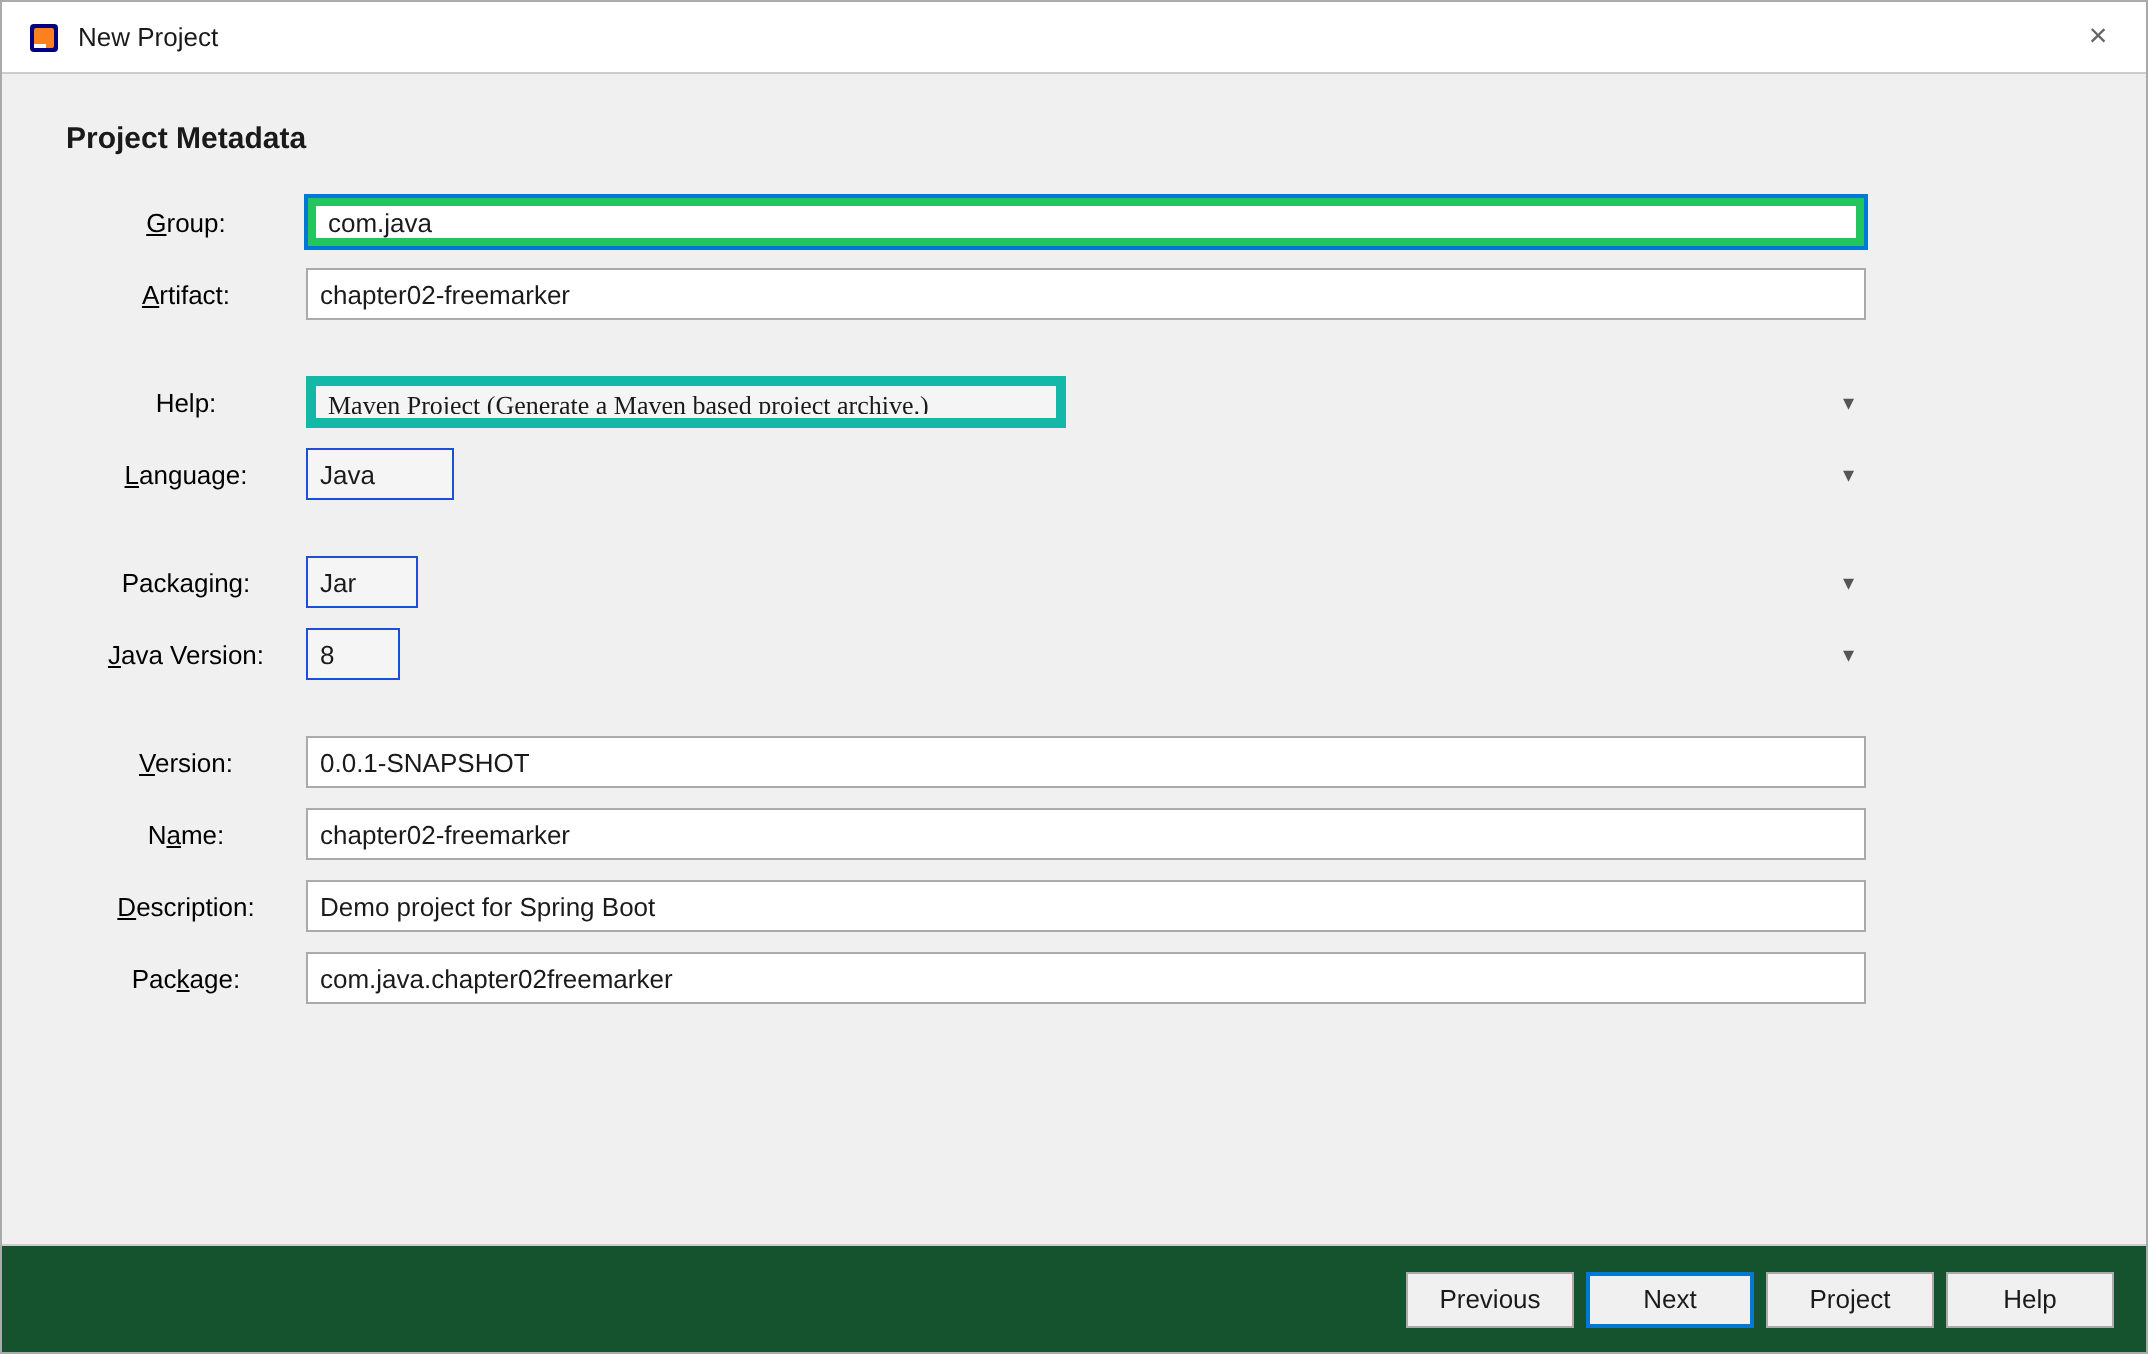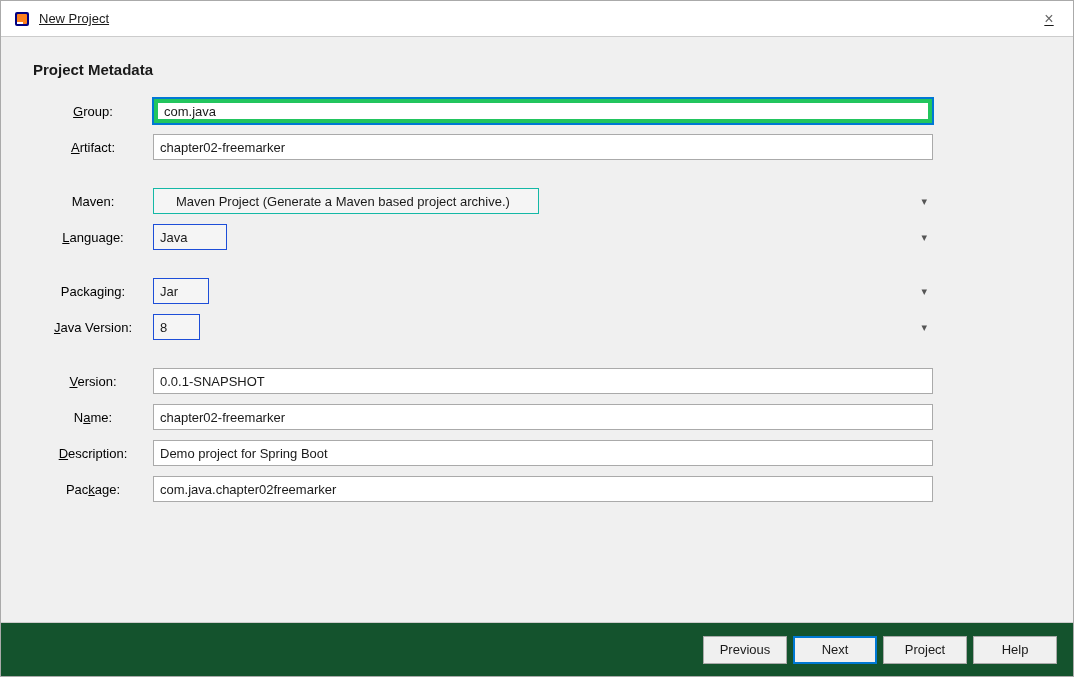--- a/index.html
+++ b/index.html
@@ -32,21 +32,20 @@
     }
 
     .title-bar {
       background: #ffffff;
       border-bottom: 1px solid #ccc;
       display: flex;
       align-items: center;
       justify-content: space-between;
       padding: 3px 12px;
       height: 36px;
-      text-decoration: underline;
     }
 
     .title-bar-left {
       display: flex;
       align-items: center;
       gap: 8px;
     }
 
     .title-bar-icon {
       width: 18px;
@@ -155,29 +154,30 @@
     }
 
     .type-select-wrapper {
       position: relative;
       display: inline-flex;
       align-items: center;
     }
 
     .type-select-wrapper select {
       height: 26px;
-      border: 1px solid #14b8a6;
+      border: 5px solid #14b8a6;
       background: #f5f5f5;
       font-size: 13px;
-      padding: 2px 28px 2px 22px;
+      padding: 2px 28px 2px 6px;
       color: #1a1a1a;
       cursor: pointer;
       appearance: none;
       -webkit-appearance: none;
       min-width: 380px;
+      font-family: Liberation Serif, serif;
     }
 
     .type-select-wrapper::after {
       content: "▾";
       position: absolute;
       right: 6px;
       pointer-events: none;
       font-size: 11px;
       color: #555;
     }
@@ -244,21 +244,21 @@
       </label>
       <input class="form-input active-input" type="text" value="com.java" style="">
 
       <label class="form-label">
         <span class="underline">A</span>rtifact:
       </label>
       <input class="form-input" type="text" value="chapter02-freemarker" style="">
 
       <div class="divider-row"></div>
 
-      <label class="form-label">Maven:</label>
+      <label class="form-label">Help:</label>
       <div class="type-select-wrapper">
         <select>
           <option>Maven Project (Generate a Maven based project archive.)</option>
           <option>Gradle Project</option>
         </select>
       </div>
 
       <label class="form-label">
         <span class="underline">L</span>anguage:
       </label>

